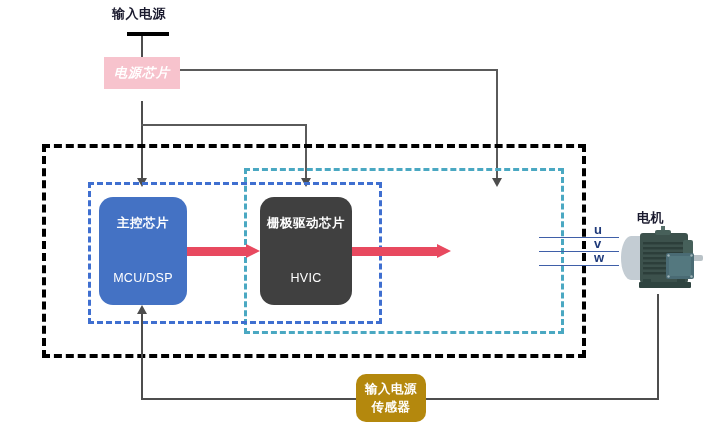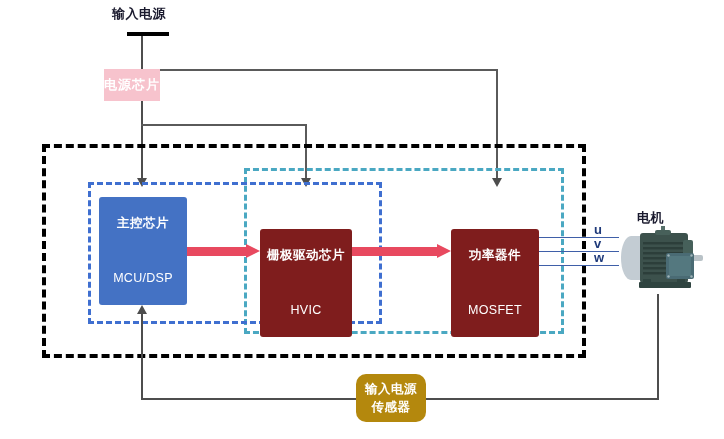--- a/index.html
+++ b/index.html
@@ -74,33 +74,33 @@
     border: 3px dashed #3f6fd0;
     background: transparent;
   }
   .dash-teal {
     border: 3px dashed #4aa8c2;
     background: transparent;
   }
 
   
   .chip {
-    border-radius: 3px;
+    border-radius: 14px;
     display: flex;
     flex-direction: column;
     align-items: center;
     justify-content: center;
     color: #ffffff;
     line-height: 1.5;
     gap: 36px;
   }
   .chip .cn { font-size: 12.5px; font-weight: bold; letter-spacing: 0.5px; }
   .chip .en { font-size: 12.5px; font-weight: normal; letter-spacing: 0.3px; }
   .chip-blue { background: #4472c4; }
-  .chip-teal { background: #7f1d1d; margin-top: 32px; }
+  .chip-teal { background: #404040; }
 
   
   .flow-arrow { height: 14px; }
   .flow-arrow .shaft {
     position: absolute;
     left: 0; top: 3px;
     height: 9px;
     background: #e8495f;
   }
   .flow-arrow .head {
@@ -145,21 +145,21 @@
 
   <div class="abs source-bar" style="left:127px; top:32px; width:42px;"></div>
 
   <div class="abs wire-v" style="left:141px; top:36px; height:34px;"></div>
 
   <div class="abs wire-thin-h" style="left:141px; top:69px; width:356px;"></div>
 
   <div class="abs wire-thin-v" style="left:496px; top:69px; height:110px;"></div>
   <div class="abs arrowhead-down" style="left:492px; top:178px;"></div>
 
-  <div class="abs power-chip" style="left:104px; top:69px; width:56px; height:32px;">电源芯片</div>
+  <div class="abs power-chip" style="left:104px; top:57px; width:76px; height:32px;font-style:italic;">电源芯片</div>
 
   <div class="abs wire-v" style="left:141px; top:101px; height:78px;"></div>
   <div class="abs arrowhead-down" style="left:137px; top:178px;"></div>
 
   <div class="abs wire-thin-h" style="left:141px; top:124px; width:165px;"></div>
   <div class="abs wire-thin-v" style="left:305px; top:124px; height:55px;"></div>
   <div class="abs arrowhead-down" style="left:301px; top:178px;"></div>
 
   <div class="abs dash-black" style="left:42px; top:144px; width:536px; height:206px;"></div>
 
@@ -170,24 +170,20 @@
   <div class="abs chip chip-blue" style="left:99px; top:197px; width:88px; height:108px;">
     <span class="cn">主控芯片</span>
     <span class="en">MCU/DSP</span>
   </div>
 
   <div class="abs chip chip-teal" style="left:260px; top:197px; width:92px; height:108px;">
     <span class="cn">栅极驱动芯片</span>
     <span class="en">HVIC</span>
   </div>
 
-  <div class="abs chip chip-teal" style="left:451px; top:197px; width:88px; height:108px;">
-    <span class="cn">功率器件</span>
-    <span class="en">MOSFET</span>
-  </div>
 
   <div class="abs flow-arrow" style="left:187px; top:244px; width:73px;">
     <span class="shaft" style="width:59px;"></span>
     <span class="head" style="left:59px;"></span>
   </div>
 
   <div class="abs flow-arrow" style="left:352px; top:244px; width:99px;">
     <span class="shaft" style="width:85px;"></span>
     <span class="head" style="left:85px;"></span>
   </div>

